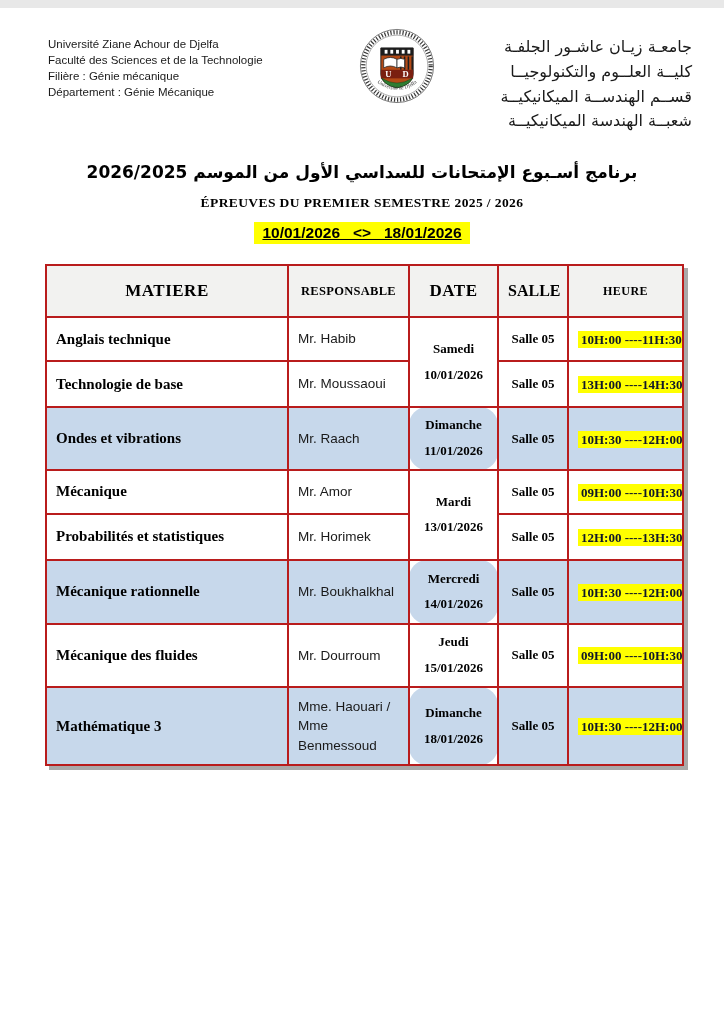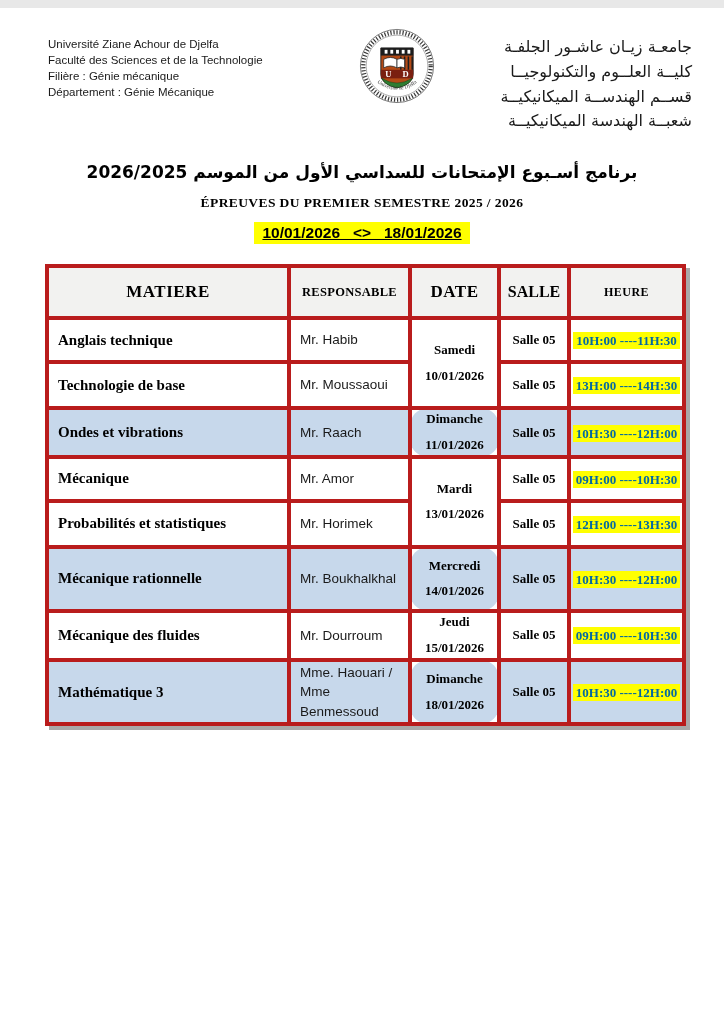--- a/index.html
+++ b/index.html
@@ -23,39 +23,39 @@
             font-family:"Liberation Serif",serif;letter-spacing:.4px;}
   .date-range{margin-top:11px;text-align:center;}
   .date-range .hl{display:inline-block;background:#ffff00;font-weight:bold;
             font-size:15.5px;text-decoration:underline;white-space:pre;
             padding:2px 8px;font-family:"Liberation Sans",sans-serif;}
   .section-title{margin:33px 0 0 48px;font-size:17.5px;font-weight:bold;}
   .section-title sup{font-size:11px;}
   
   table.sched{border-collapse:collapse;margin:20px 0 0 45px;width:637px;
             table-layout:fixed;box-shadow:4px 4px 0 #a9a9a9;background:#fff;}
-  .sched th,.sched td{border:4px solid #b91c1c;padding:1px;vertical-align:middle;
+  .sched th,.sched td{border:2px solid #b91c1c;padding:9px;vertical-align:middle;
             overflow:hidden;}
   .sched th{background:#f2f2f0;font-family:"Liberation Serif",serif;font-weight:bold;}
   .th-matiere{font-size:17px;letter-spacing:.5px;}
   .th-resp{font-size:12.5px;letter-spacing:.3px;}
   .th-date{font-size:17px;letter-spacing:.5px;}
   .th-salle{font-size:16px;}
   .th-heure{font-size:12px;letter-spacing:.5px;}
   td.matiere{font-family:"Liberation Serif",serif;font-weight:bold;font-size:15px;
             text-align:left;padding-left:9px;}
   td.resp{font-family:"Liberation Sans",sans-serif;font-size:13.5px;color:#1a1a1a;
             text-align:left;padding-left:9px;line-height:1.45;}
   td.date{font-family:Liberation Serif, serif;font-weight:bold;font-size:13px;
             text-align:center;line-height:1.3;border-radius:18px;}
   td.date .l2{margin-top:9px;}
   td.salle{font-family:"Liberation Serif",serif;font-weight:bold;font-size:13px;
             text-align:center;}
   td.heure{text-align:center;}
-  td.heure .time{background:#ffff00;color:#0369a1;font-weight:bold;
+  td.heure .time{background:#ffff00;color:#0f172a;font-weight:bold;
             font-family:"Liberation Serif",serif;font-size:13px;padding:1px 3px;
             white-space:nowrap;}
   tr.shade td{background:#c7d8eb;}
 </style>
 </head>
 <body>
 
 <div class="doc">
 
   <div class="hdr">

